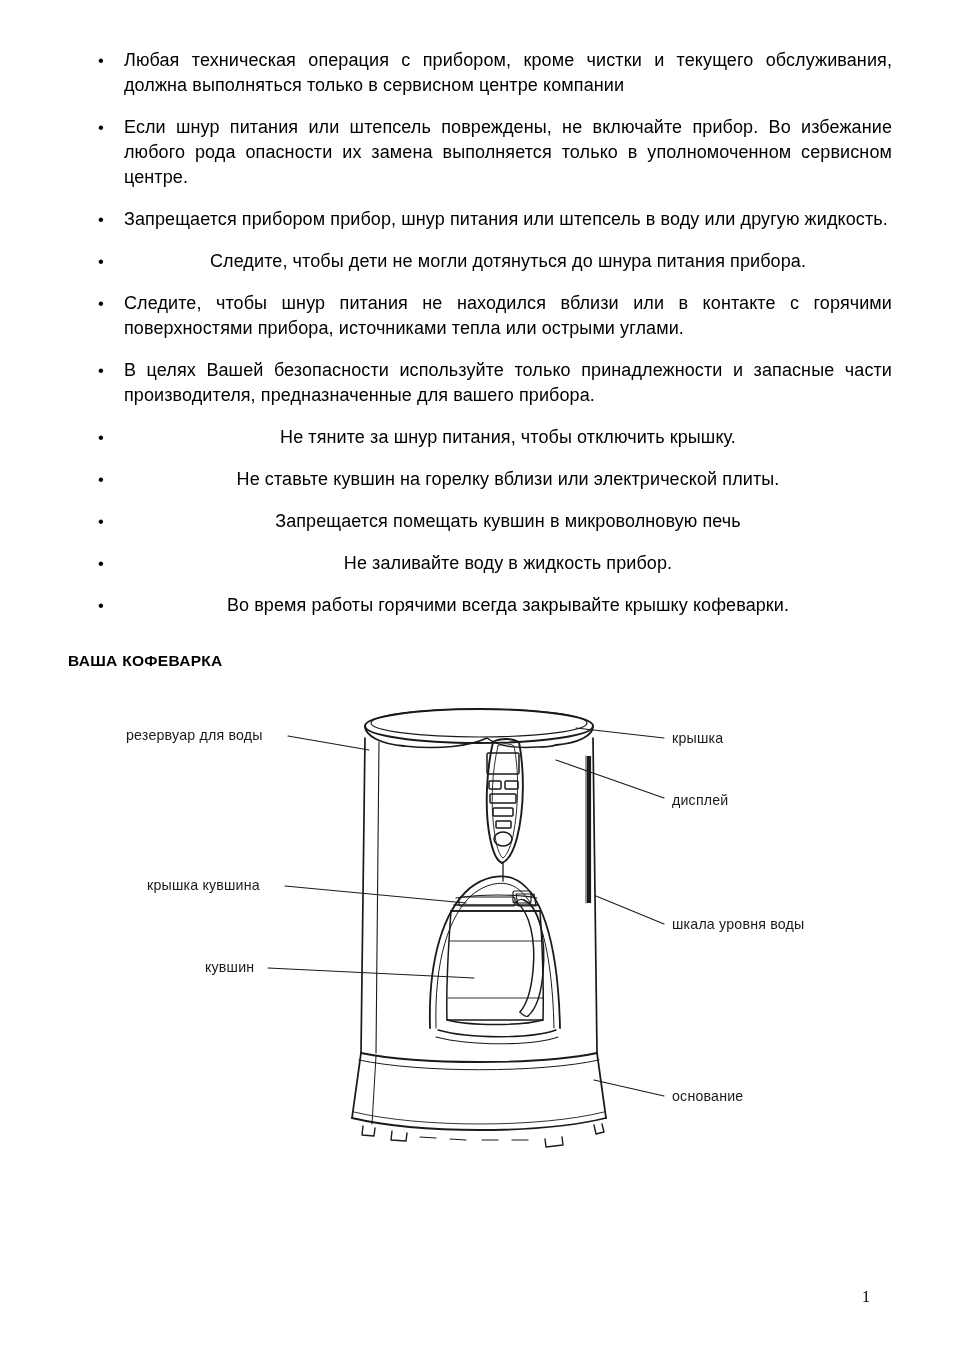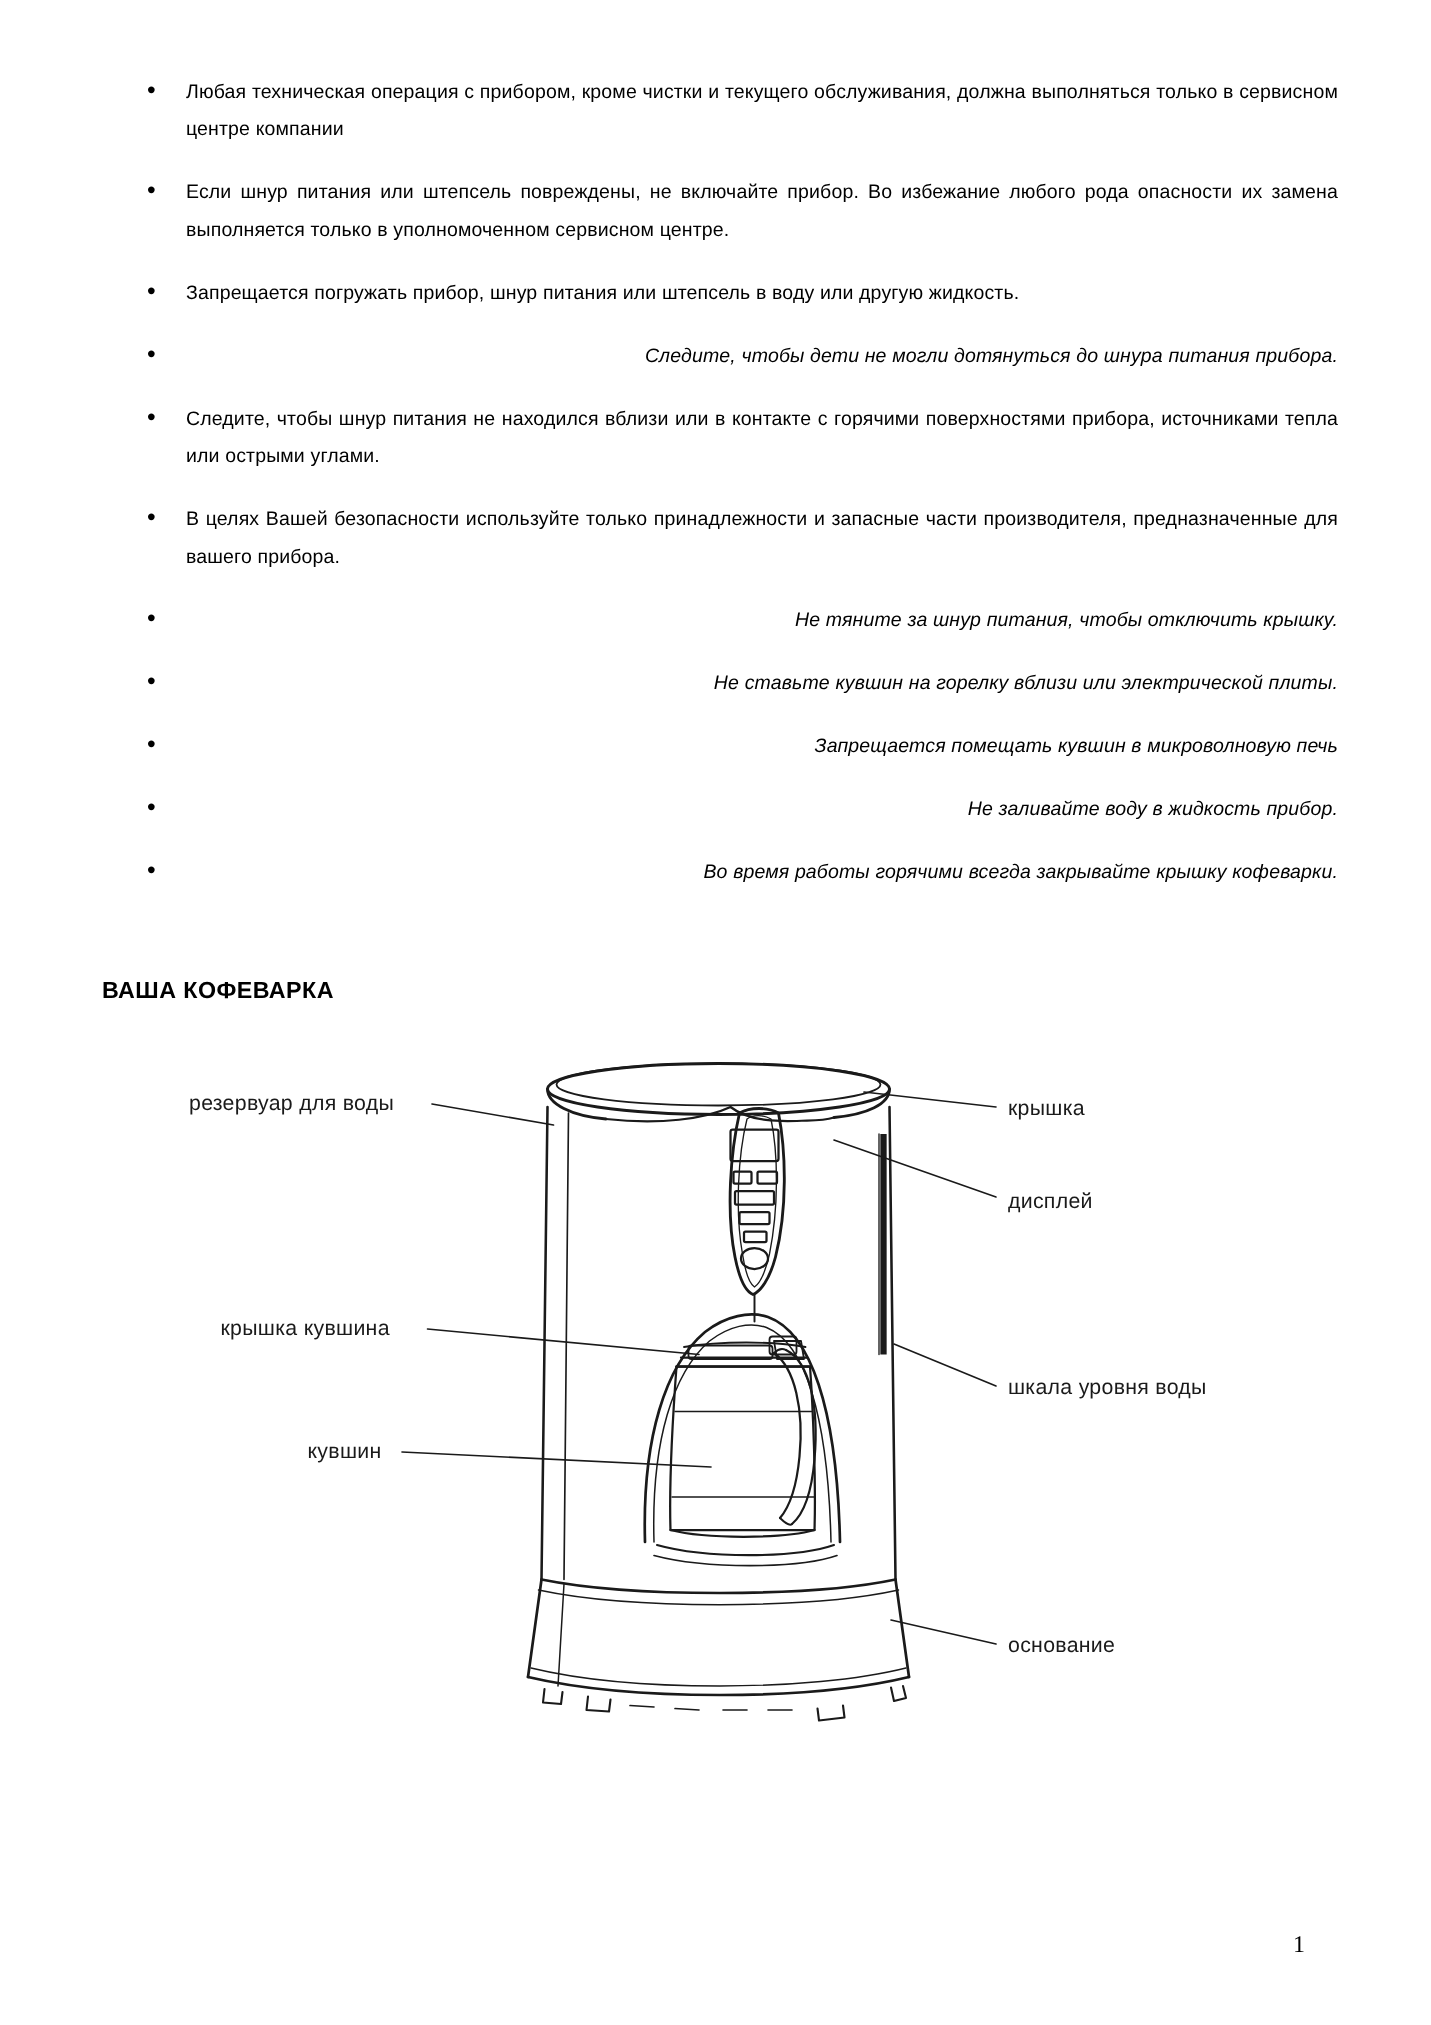--- a/index.html
+++ b/index.html
@@ -36,28 +36,27 @@
     flex: 0 0 auto;
     width: 38px;
     font-size: 16.5px;
     line-height: 25px;
     text-align: left;
     padding-left: 12px;
     box-sizing: border-box;
   }
   .bullet-text {
     flex: 1 1 auto;
-    font-size: 13px;
+    font-size: 18px;
     line-height: 25px;
     text-align: justify;
     letter-spacing: 0.1px;
   }
   .bullet-text.nojustify {
-    text-align: right;
-    font-style: italic;
+    text-align: center;
   }
 
   
   .section-heading {
     position: absolute;
     left: 68px;
     top: 652px;
     font-size: 15.5px;
     font-weight: bold;
     letter-spacing: 0.3px;
@@ -102,21 +101,21 @@
       <div class="bullet-text">Любая техническая операция с прибором, кроме чистки и текущего обслуживания, должна выполняться только в сервисном центре компании</div>
     </div>
 
     <div class="bullet-row">
       <div class="bullet-mark">•</div>
       <div class="bullet-text">Если шнур питания или штепсель повреждены, не включайте прибор. Во избежание любого рода опасности их замена выполняется только в уполномоченном сервисном центре.</div>
     </div>
 
     <div class="bullet-row">
       <div class="bullet-mark">•</div>
-      <div class="bullet-text">Запрещается погружать прибор, шнур питания или штепсель в воду или другую жидкость.</div>
+      <div class="bullet-text">Запрещается прибором прибор, шнур питания или штепсель в воду или другую жидкость.</div>
     </div>
 
     <div class="bullet-row">
       <div class="bullet-mark">•</div>
       <div class="bullet-text nojustify">Следите, чтобы дети не могли дотянуться до шнура питания прибора.</div>
     </div>
 
     <div class="bullet-row">
       <div class="bullet-mark">•</div>
       <div class="bullet-text">Следите, чтобы шнур питания не находился вблизи или в контакте с горячими поверхностями прибора, источниками тепла или острыми углами.</div>

